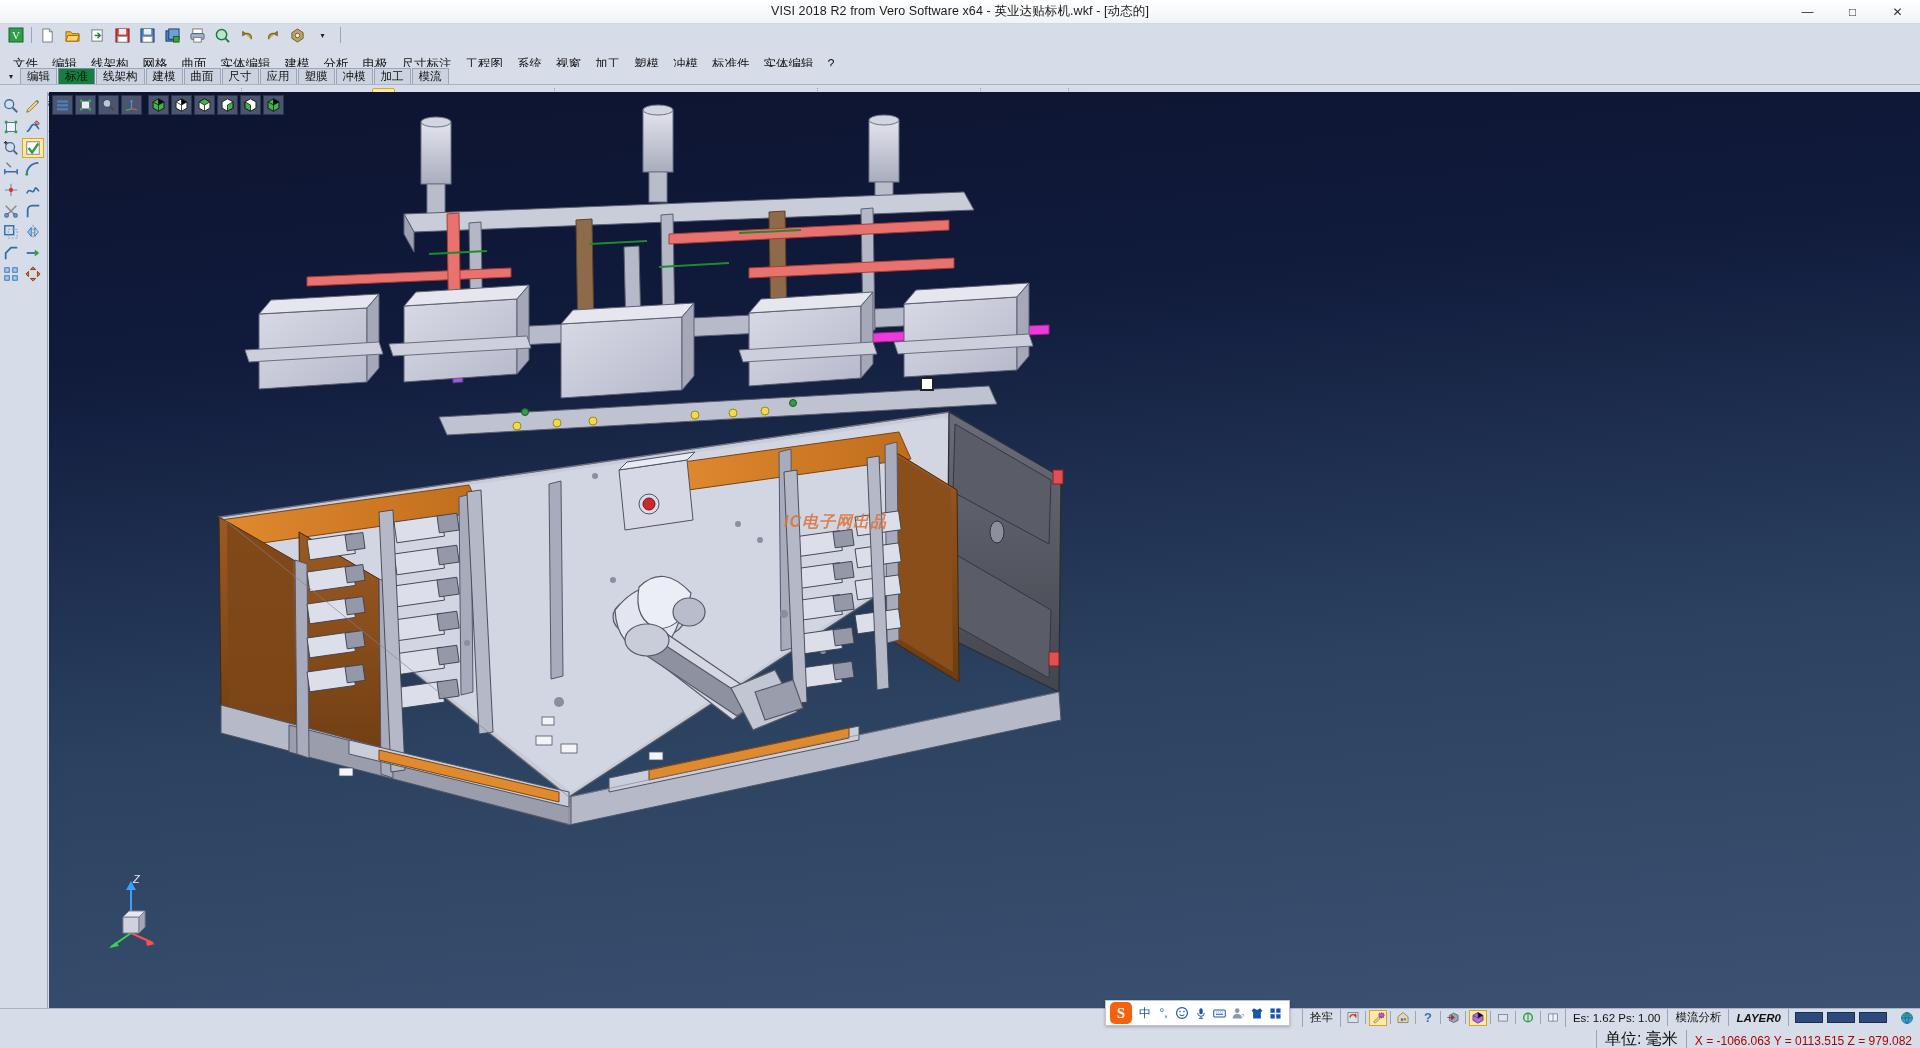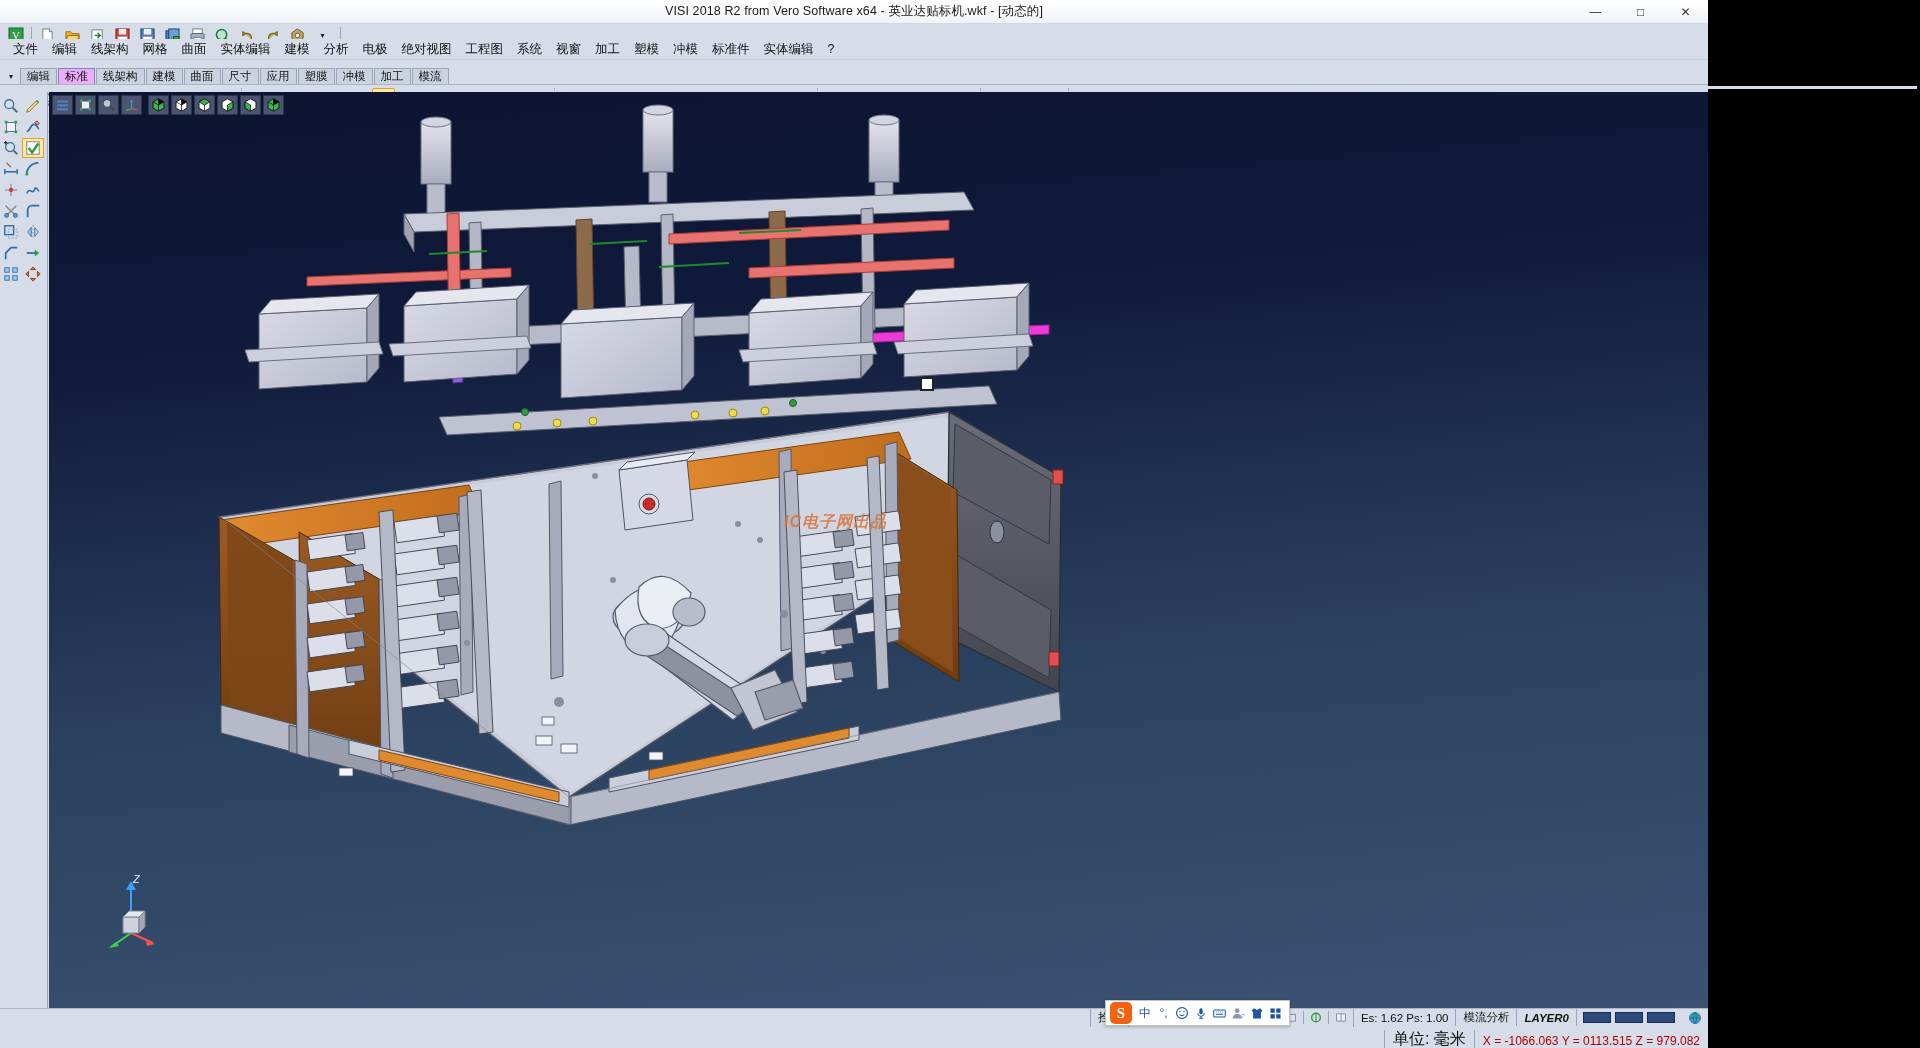--- a/index.html
+++ b/index.html
@@ -2,21 +2,21 @@
 <html><head>
 <meta charset="utf-8">
 <title>VISI 2018 R2</title>
 <style>
   * { box-sizing: border-box; margin:0; padding:0; }
   html,body{
     width:1920px;height:1048px;overflow:hidden;
     font-family:"Liberation Sans","DejaVu Sans",sans-serif;
     background:#000;
   }
-  #app{position:relative;width:1708px;height:1048px;background:#d6dde8;}
+  #app{position:relative;width:1920px;height:1048px;background:#d6dde8;}
 
   
   .titlebar{
     height:24px;width:100%;
     background:linear-gradient(#ffffff,#f0f3f7);
     border-bottom:1px solid #d3d9e2;
     display:flex;align-items:center;position:relative;
   }
   .title-text{
     position:absolute;left:0;right:0;text-align:center;
@@ -41,21 +41,21 @@
     padding-left:2px;border-bottom:1px solid #a9b4c4;
   }
   .tab-arrow{
     width:18px;height:16px;display:flex;align-items:center;justify-content:center;
     font-size:8px;color:#222;border:1px solid transparent;
   }
   .tab{
     font-size:11.5px;color:#111;padding:1px 6px 2px 6px;height:16px;line-height:13px;
     border:1px solid #9aa6b8;border-bottom:none;background:#cbd3e0;margin-right:1px;
   }
-  .tab.active{background:#f0abfc;border-color:#6f8cb5;}
+  .tab.active{background:#15803d;border-color:#6f8cb5;}
 
   
   .toolbar{
     height:48px;background:#d6dde8;position:relative;
     border-bottom:1px solid #aab4c3;display:flex;align-items:flex-start;
     padding-top:3px;
   }
   .tgroup{position:relative;display:flex;align-items:flex-start;padding:0 4px;}
   .tgroup + .tgroup{border-left:1px dotted #8f9bad;}
   .tbtn{
@@ -229,31 +229,31 @@
           <path d="M8 1l6 4v6l-6 4-6-4V5z" fill="#b8a36a" stroke="#6f5b22"></path>
           <circle cx="8" cy="8" r="2.4" fill="#eee" stroke="#6f5b22"></circle>
         </svg>
     </div>
     <div class="tbtn">
       <span style="font-size:8px;color:#222;">▾</span>
     </div>
     <div style="width:1px;height:16px;background:#9aa6b8;margin:0 5px;"></div>
   </div>
 
-  <div class="menubar" style="position:absolute;left:0;top:39px;width:100%;">
+  <div class="menubar" style="position:absolute;left:0;top:54px;width:100%;">
     <div class="menu-item">文件</div>
     <div class="menu-item">编辑</div>
     <div class="menu-item">线架构</div>
     <div class="menu-item">网格</div>
     <div class="menu-item">曲面</div>
     <div class="menu-item">实体编辑</div>
     <div class="menu-item">建模</div>
     <div class="menu-item">分析</div>
     <div class="menu-item">电极</div>
-    <div class="menu-item">绝对视图</div>
+    <div class="menu-item">尺寸标注</div>
     <div class="menu-item">工程图</div>
     <div class="menu-item">系统</div>
     <div class="menu-item">视窗</div>
     <div class="menu-item">加工</div>
     <div class="menu-item">塑模</div>
     <div class="menu-item">冲模</div>
     <div class="menu-item">标准件</div>
     <div class="menu-item">实体编辑</div>
     <div class="menu-item">?</div>
   </div>

